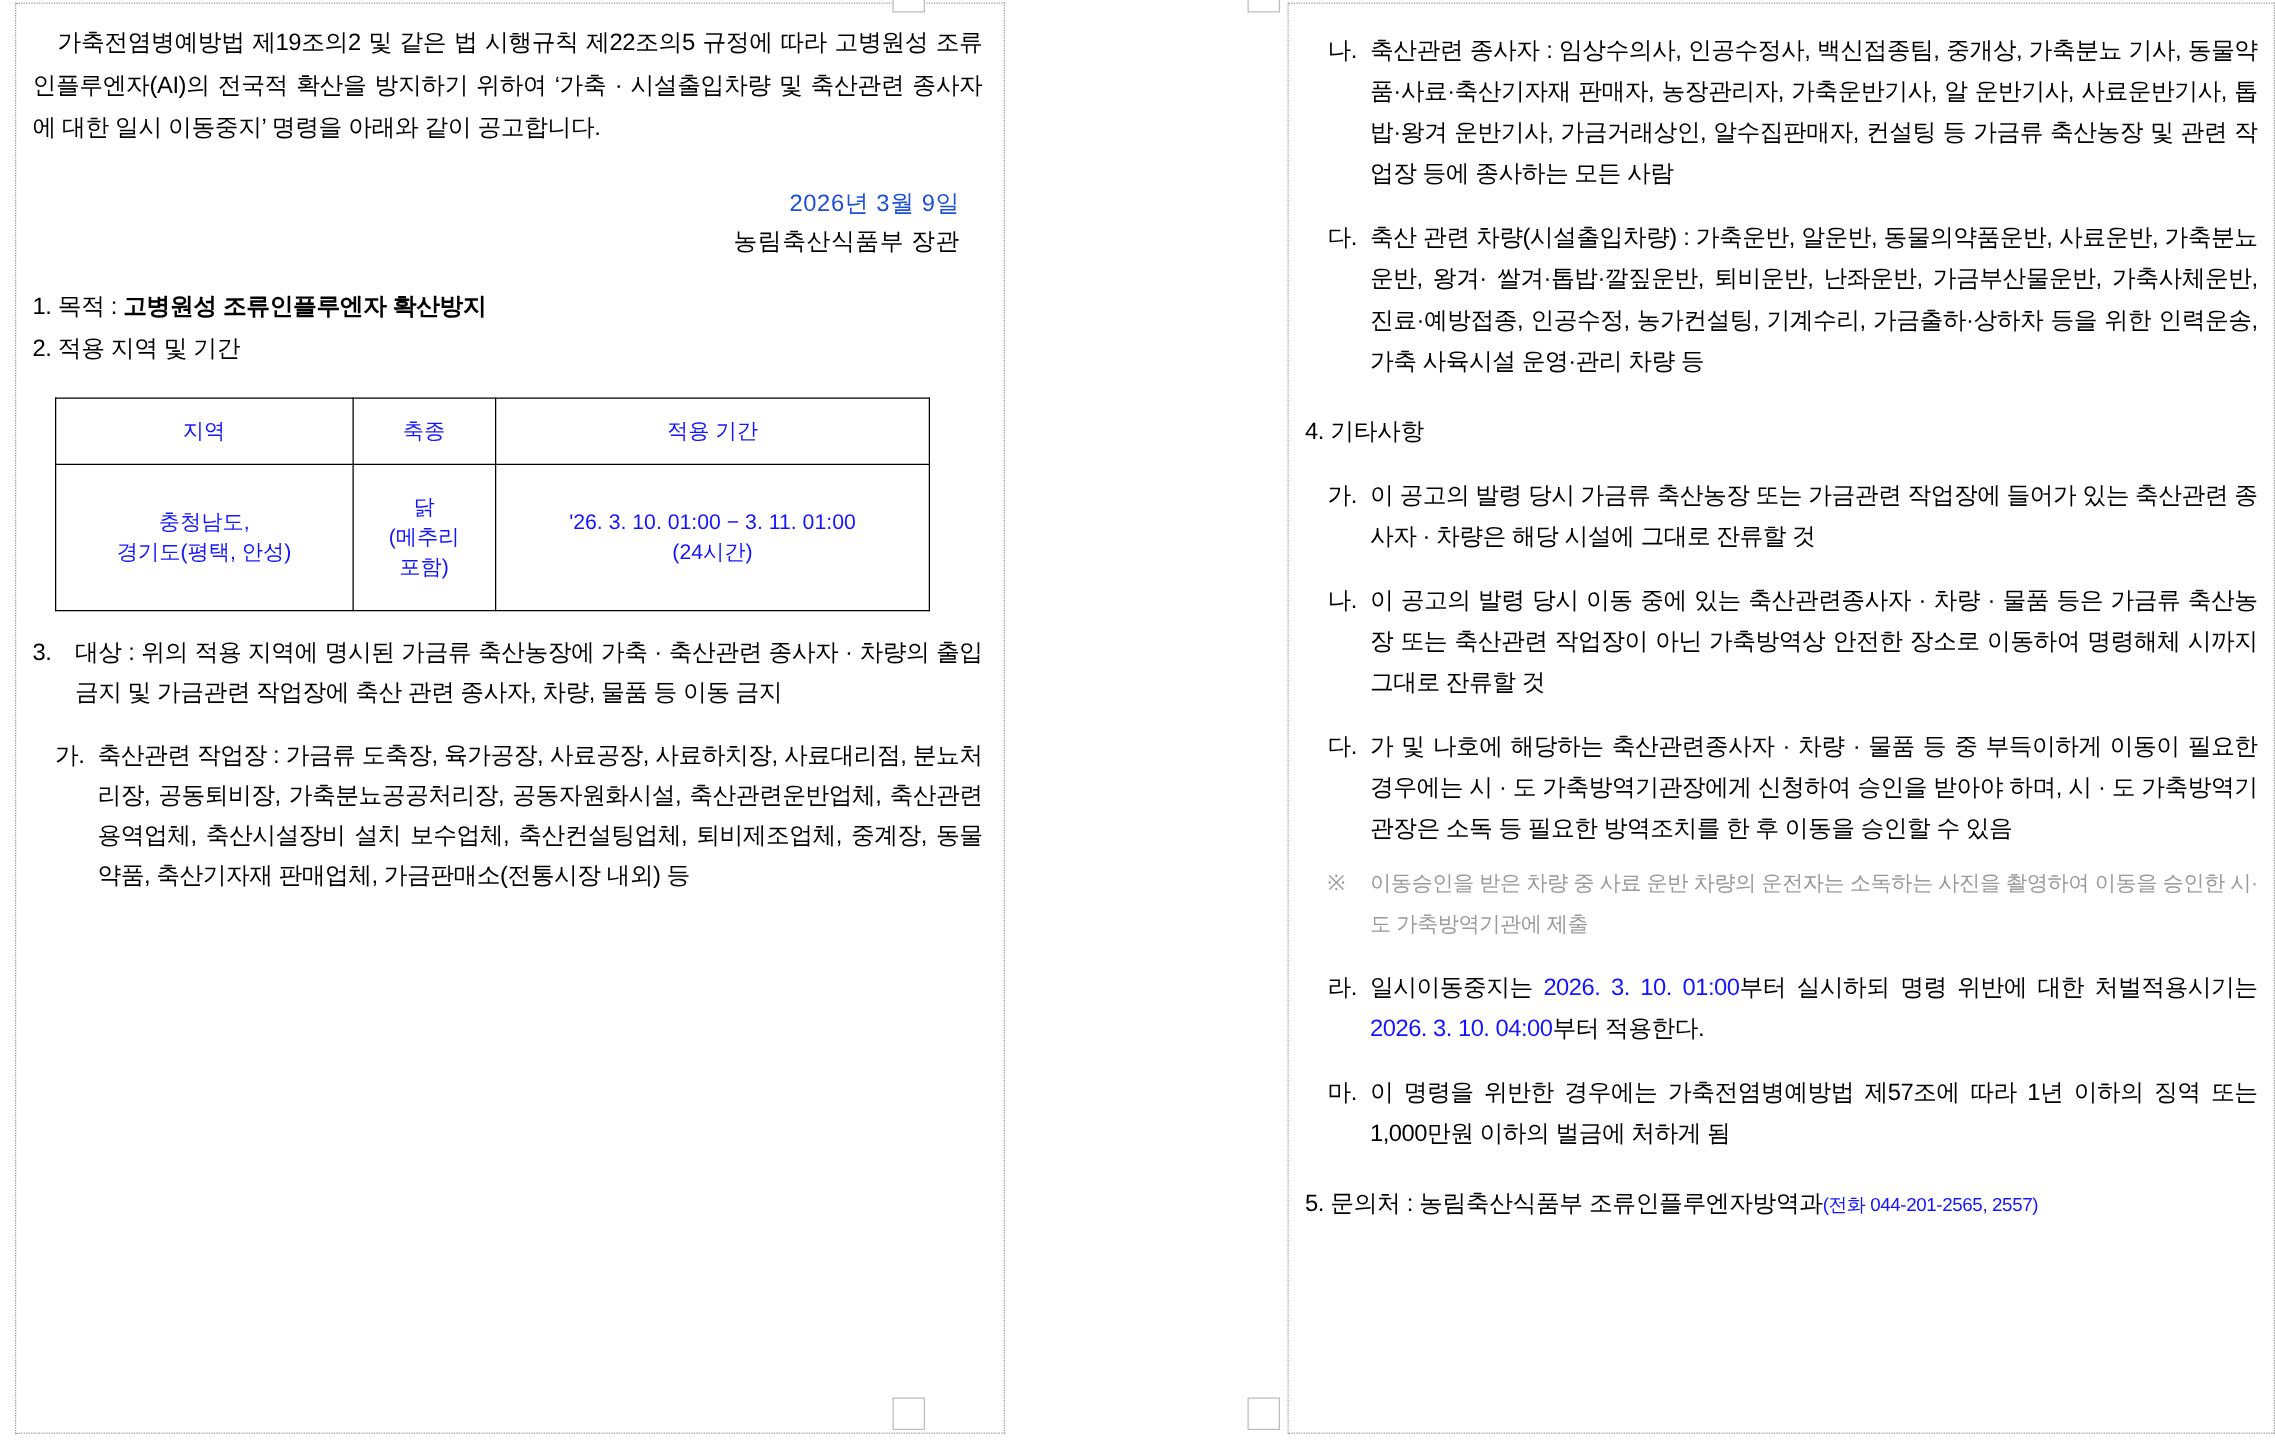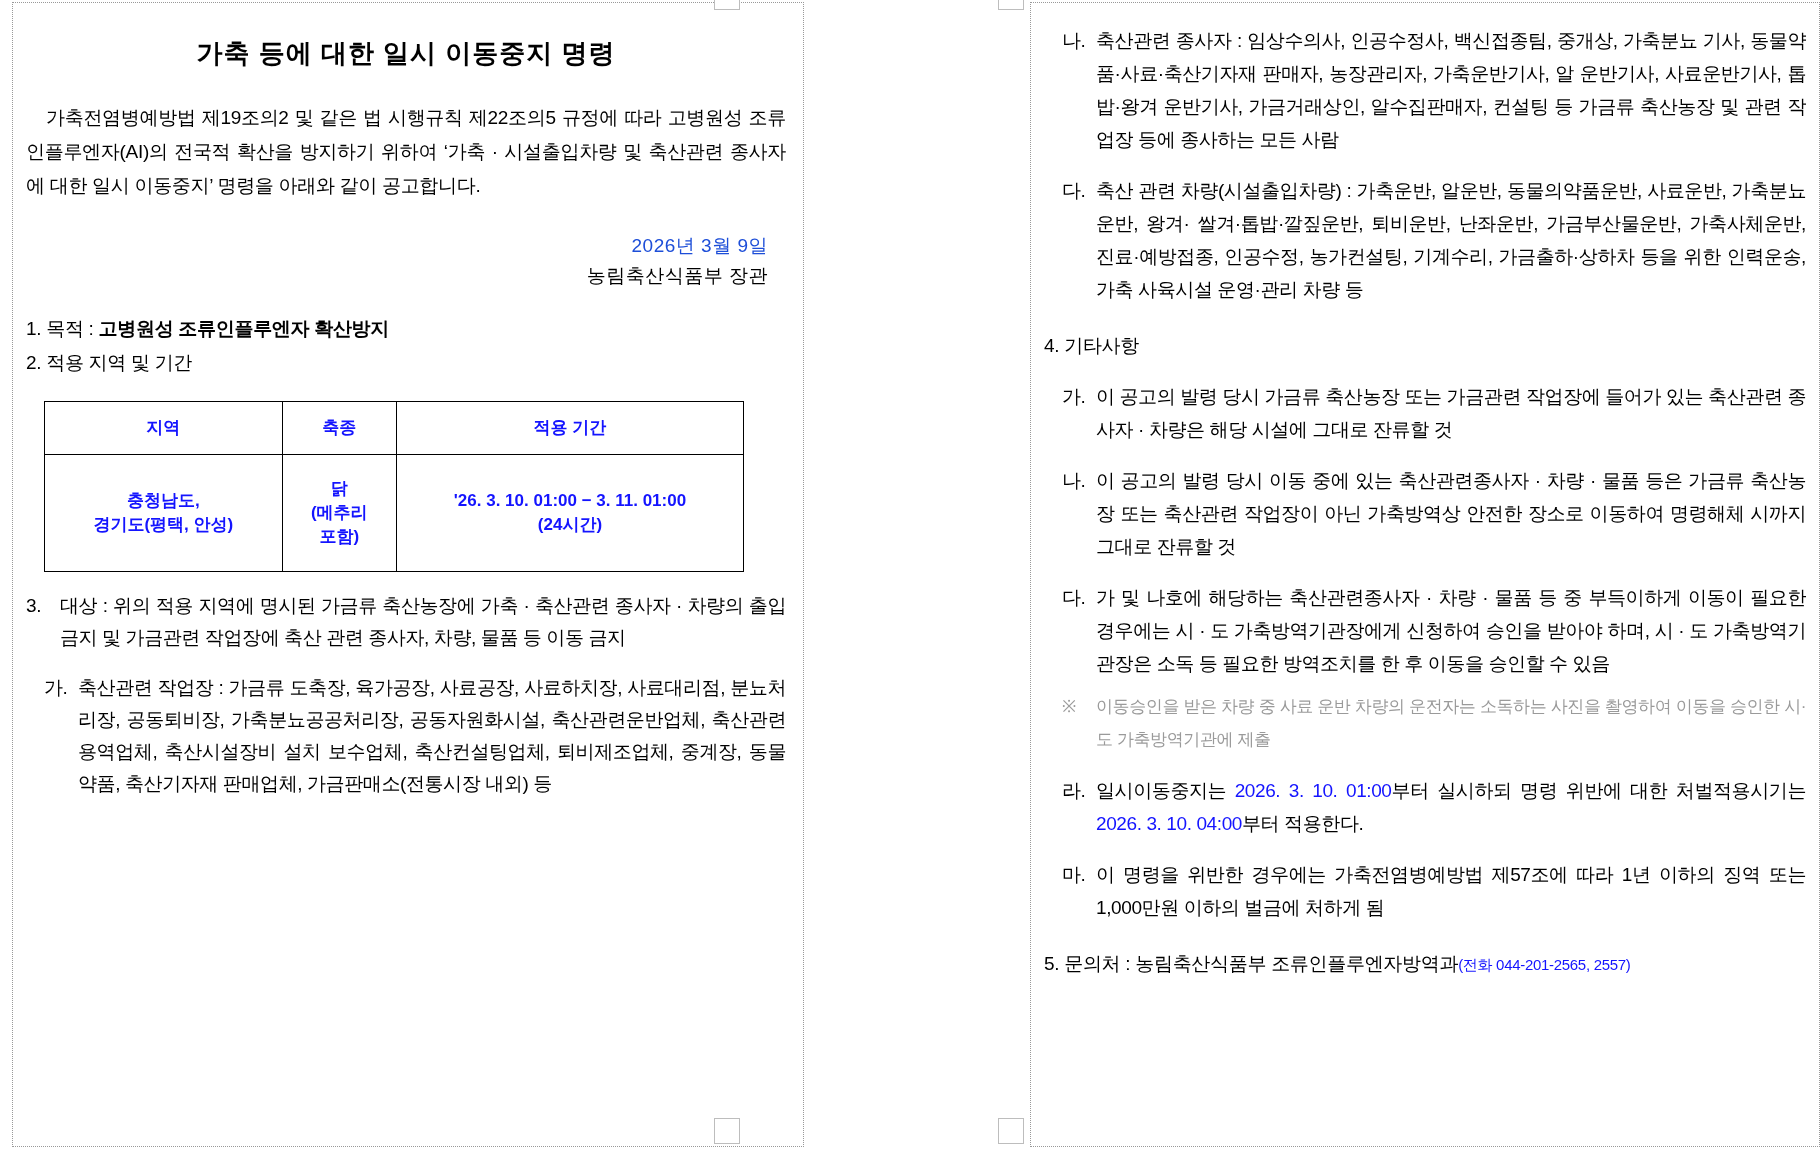--- a/index.html
+++ b/index.html
@@ -141,21 +141,21 @@
     table-layout: fixed;
   }
   table.region-table th,
   table.region-table td {
     border: 1.5px solid #000000;
     text-align: center;
     vertical-align: middle;
     font-size: 17px;
     padding: 6px 2px;
     color: #1414ff;
-    font-weight: bold;
+    font-weight: normal;
     line-height: 24px;
   }
   table.region-table th {
     height: 40px;
   }
   table.region-table td {
     height: 104px;
   }
   .col-region { width: 34%; }
   .col-species { width: 16%; }
@@ -202,21 +202,20 @@
 <body>
 
 <div class="sheet">
 
   <div class="page page-left">
     <div class="page-frame frame-left"></div>
 
     <div class="content content-left">
 
 
-      <div class="doc-title">가축 등에 대한 일시 이동중지 명령</div>
 
       <div class="intro">가축전염병예방법 제19조의2 및 같은 법 시행규칙 제22조의5 규정에 따라 고병원성 조류인플루엔자(AI)의 전국적 확산을 방지하기 위하여 ‘가축 · 시설출입차량 및 축산관련 종사자에 대한 일시 이동중지’ 명령을 아래와 같이 공고합니다.</div>
 
       <div class="date-line">2026년 3월 9일</div>
       <div class="issuer-line">농림축산식품부 장관</div>
 
       <div class="sec">
         <span>1. 목적 : </span><strong>고병원성 조류인플루엔자 확산방지</strong>
       </div>
 

